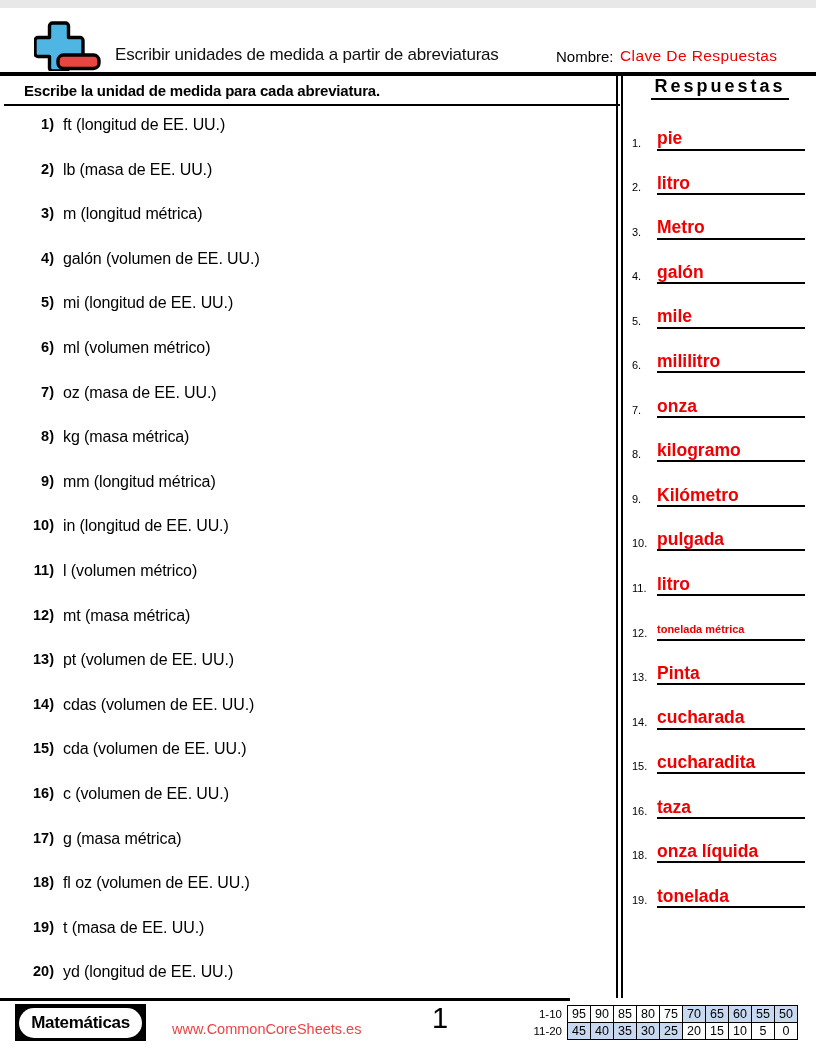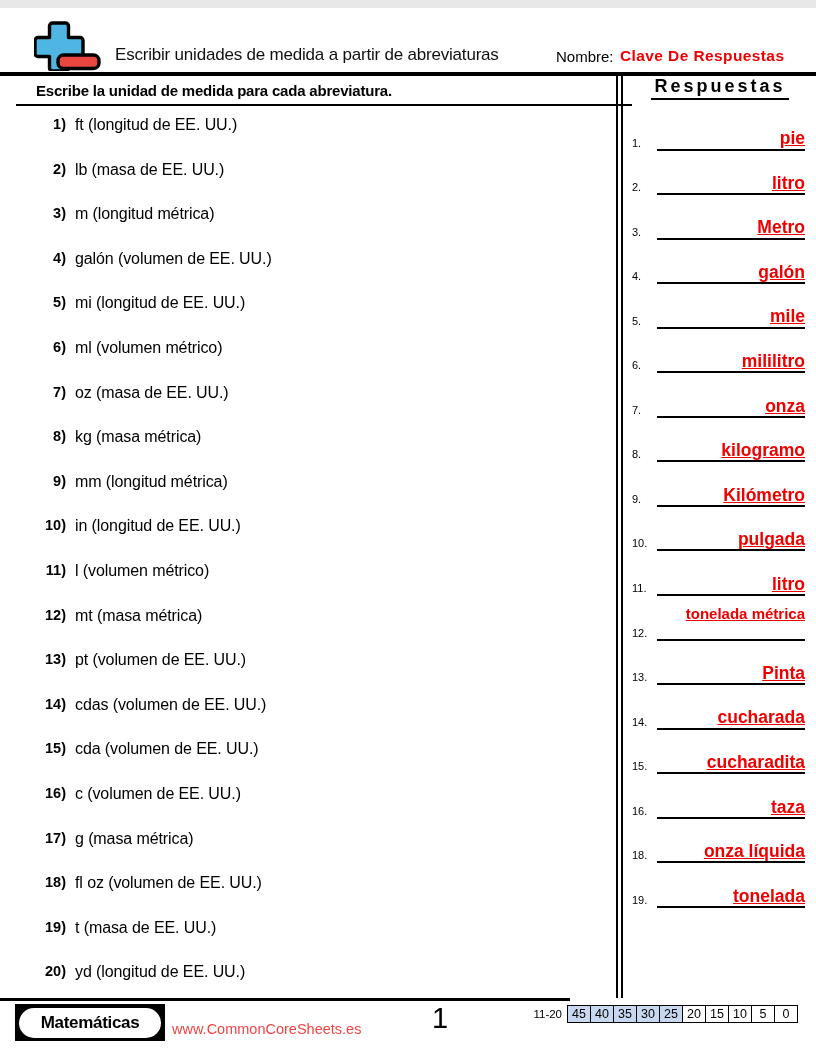--- a/index.html
+++ b/index.html
@@ -5,46 +5,46 @@
   html,body{margin:0;padding:0;background:#e8e8e8;}
   .page{
     position:relative;width:816px;height:1056px;background:#ffffff;
     font-family:"Liberation Sans","DejaVu Sans",sans-serif;color:#000;
     overflow:hidden;margin:8px auto;
   }
   
   .logo-svg{position:absolute;left:34px;top:13px;}
   .page-title{position:absolute;left:115px;top:37px;font-size:17px;letter-spacing:-0.2px;color:#101010;white-space:nowrap;}
   .name-label{position:absolute;left:556px;top:40px;font-size:15px;white-space:nowrap;}
-  .name-value{position:absolute;left:620px;top:39px;font-size:15.5px;font-weight:bold;letter-spacing:0.4px;color:var(--answer-red,#e60000);white-space:nowrap;}
+  .name-value{position:absolute;left:620px;top:39px;font-size:15.5px;font-weight:normal;letter-spacing:0.4px;color:var(--answer-red,#e60000);white-space:nowrap;}
   .header-rule{position:absolute;left:0;top:64px;width:816px;height:4px;background:#000;}
   
   .col-divider{position:absolute;left:616px;top:68px;height:922px;width:3px;
     border-left:2.5px solid #000;border-right:2.5px solid #000;}
   
-  .left-col{position:absolute;left:16px;top:68px;width:544px;}
+  .left-col{position:absolute;left:4px;top:68px;width:544px;}
   .instruction{box-sizing:border-box;width:616px;padding:6px 0 5px 20px;
     font-size:15px;font-weight:bold;border-bottom:2px solid #000;letter-spacing:-0.2px;}
   .q-row{height:44.6px;box-sizing:border-box;padding-top:10px;display:flex;align-items:flex-start;}
   .q-num{width:50px;flex:none;text-align:right;padding-right:9px;font-weight:bold;font-size:14.5px;}
   .q-text{font-size:16px;letter-spacing:-0.1px;}
   
   .right-col{position:absolute;left:624px;top:68px;width:192px;height:922px;}
   .resp-title-wrap{text-align:center;padding-top:0;}
   .resp-title{display:inline-block;font-size:18px;font-weight:bold;letter-spacing:3px;
     border-bottom:2px solid #000;padding:0 3px 1px 3px;}
   .a-rows{position:absolute;left:0;right:0;top:30px;}
   .a-row{height:44.55px;display:flex;align-items:flex-end;padding-left:8px;box-sizing:border-box;}
   .a-num{flex:none;width:25px;font-size:11px;padding-bottom:2px;}
-  .a-line{flex:1;margin-right:11px;border-bottom:2px solid #000;text-align:right;
-    font-size:17.5px;font-weight:bold;color:var(--answer-red,#e60000);line-height:1.1;white-space:nowrap;text-decoration:underline;}
-  .a-line.small{font-size:15px;padding-bottom:16px;}
+  .a-line{flex:1;margin-right:11px;border-bottom:2px solid #000;text-align:left;
+    font-size:17.5px;font-weight:bold;color:var(--answer-red,#e60000);line-height:1.1;white-space:nowrap;}
+  .a-line.small{font-size:11px;padding-bottom:3px;}
   
   .footer-rule{position:absolute;left:0;top:990px;width:570px;height:3px;background:#000;}
-  .brand-box{position:absolute;left:15px;top:996px;width:150px;height:37px;background:#000;}
+  .brand-box{position:absolute;left:15px;top:996px;width:131px;height:37px;background:#000;}
   .brand-pill{position:absolute;left:4px;top:3.5px;right:4px;bottom:3.5px;background:#fff;
     border-radius:16px;display:flex;align-items:center;justify-content:center;
     font-size:17px;font-weight:bold;letter-spacing:-0.3px;}
   .website{position:absolute;left:172px;top:1013px;font-size:14.5px;color:#ef4444;}
   .page-num{position:absolute;left:400px;top:994px;width:80px;text-align:center;font-size:29px;font-weight:400;}
   .score-table{position:absolute;left:488px;top:997px;border-collapse:collapse;}
   .score-table td{padding:0;}
   .s-label{width:74px;text-align:right;padding-right:5px !important;font-size:11.5px;border:none;}
   .s-cell{width:22px;height:16px;border:1.6px solid #000;text-align:center;font-size:12.5px;}
   .s-cell.shaded{background:var(--table-shade,#c7d8f0);}
@@ -232,20 +232,33 @@
 
   <div class="footer-rule"></div>
   <div class="brand-box">
     <div class="brand-pill">Matemáticas</div>
   </div>
   <div class="website">www.CommonCoreSheets.es</div>
   <div class="page-num">1</div>
 
   <table class="score-table">
     <tbody>
+        <tr>
+      <td class="s-label">1-10</td>
+      <td class="s-cell">95</td>
+      <td class="s-cell">90</td>
+      <td class="s-cell">85</td>
+      <td class="s-cell">80</td>
+      <td class="s-cell">75</td>
+      <td class="s-cell shaded">70</td>
+      <td class="s-cell shaded">65</td>
+      <td class="s-cell shaded">60</td>
+      <td class="s-cell shaded">55</td>
+      <td class="s-cell shaded">50</td>
+    </tr>
     <tr>
       <td class="s-label">11-20</td>
       <td class="s-cell shaded">45</td>
       <td class="s-cell shaded">40</td>
       <td class="s-cell shaded">35</td>
       <td class="s-cell shaded">30</td>
       <td class="s-cell shaded">25</td>
       <td class="s-cell">20</td>
       <td class="s-cell">15</td>
       <td class="s-cell">10</td>

